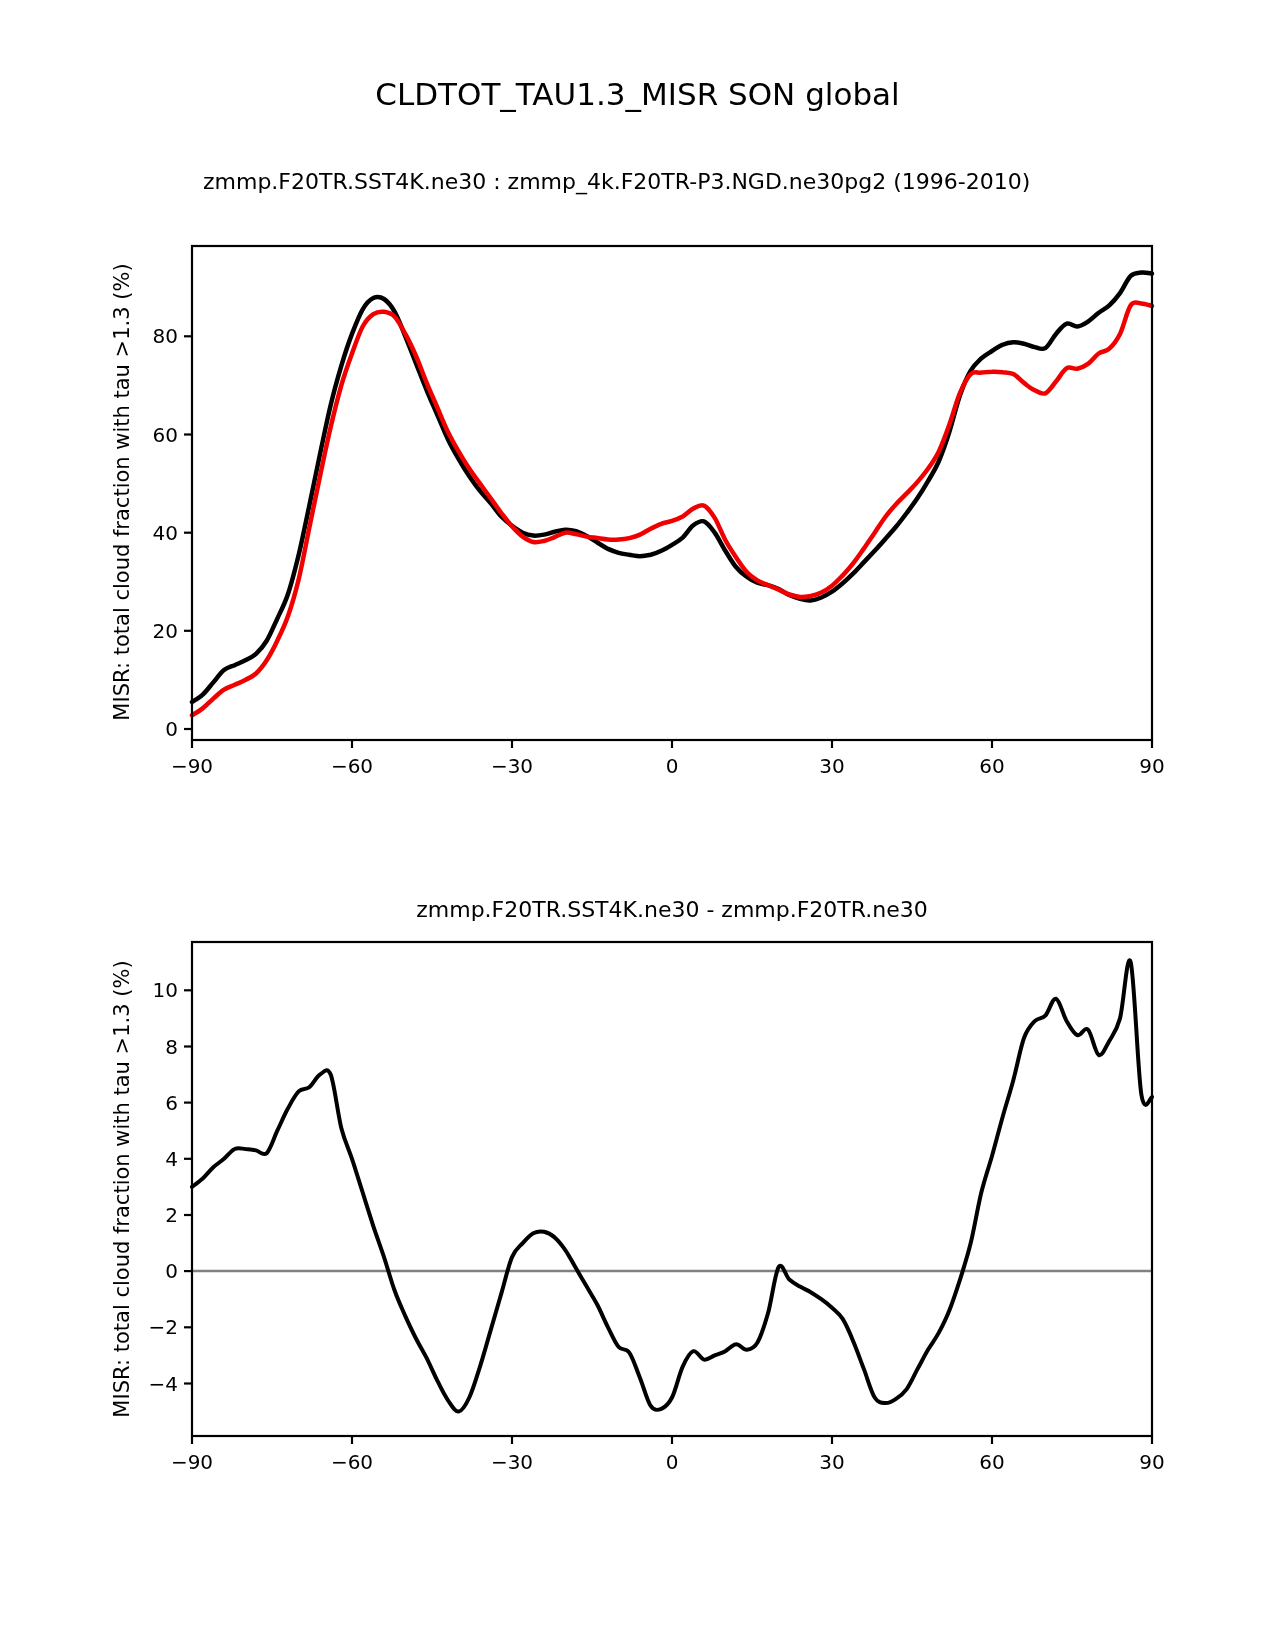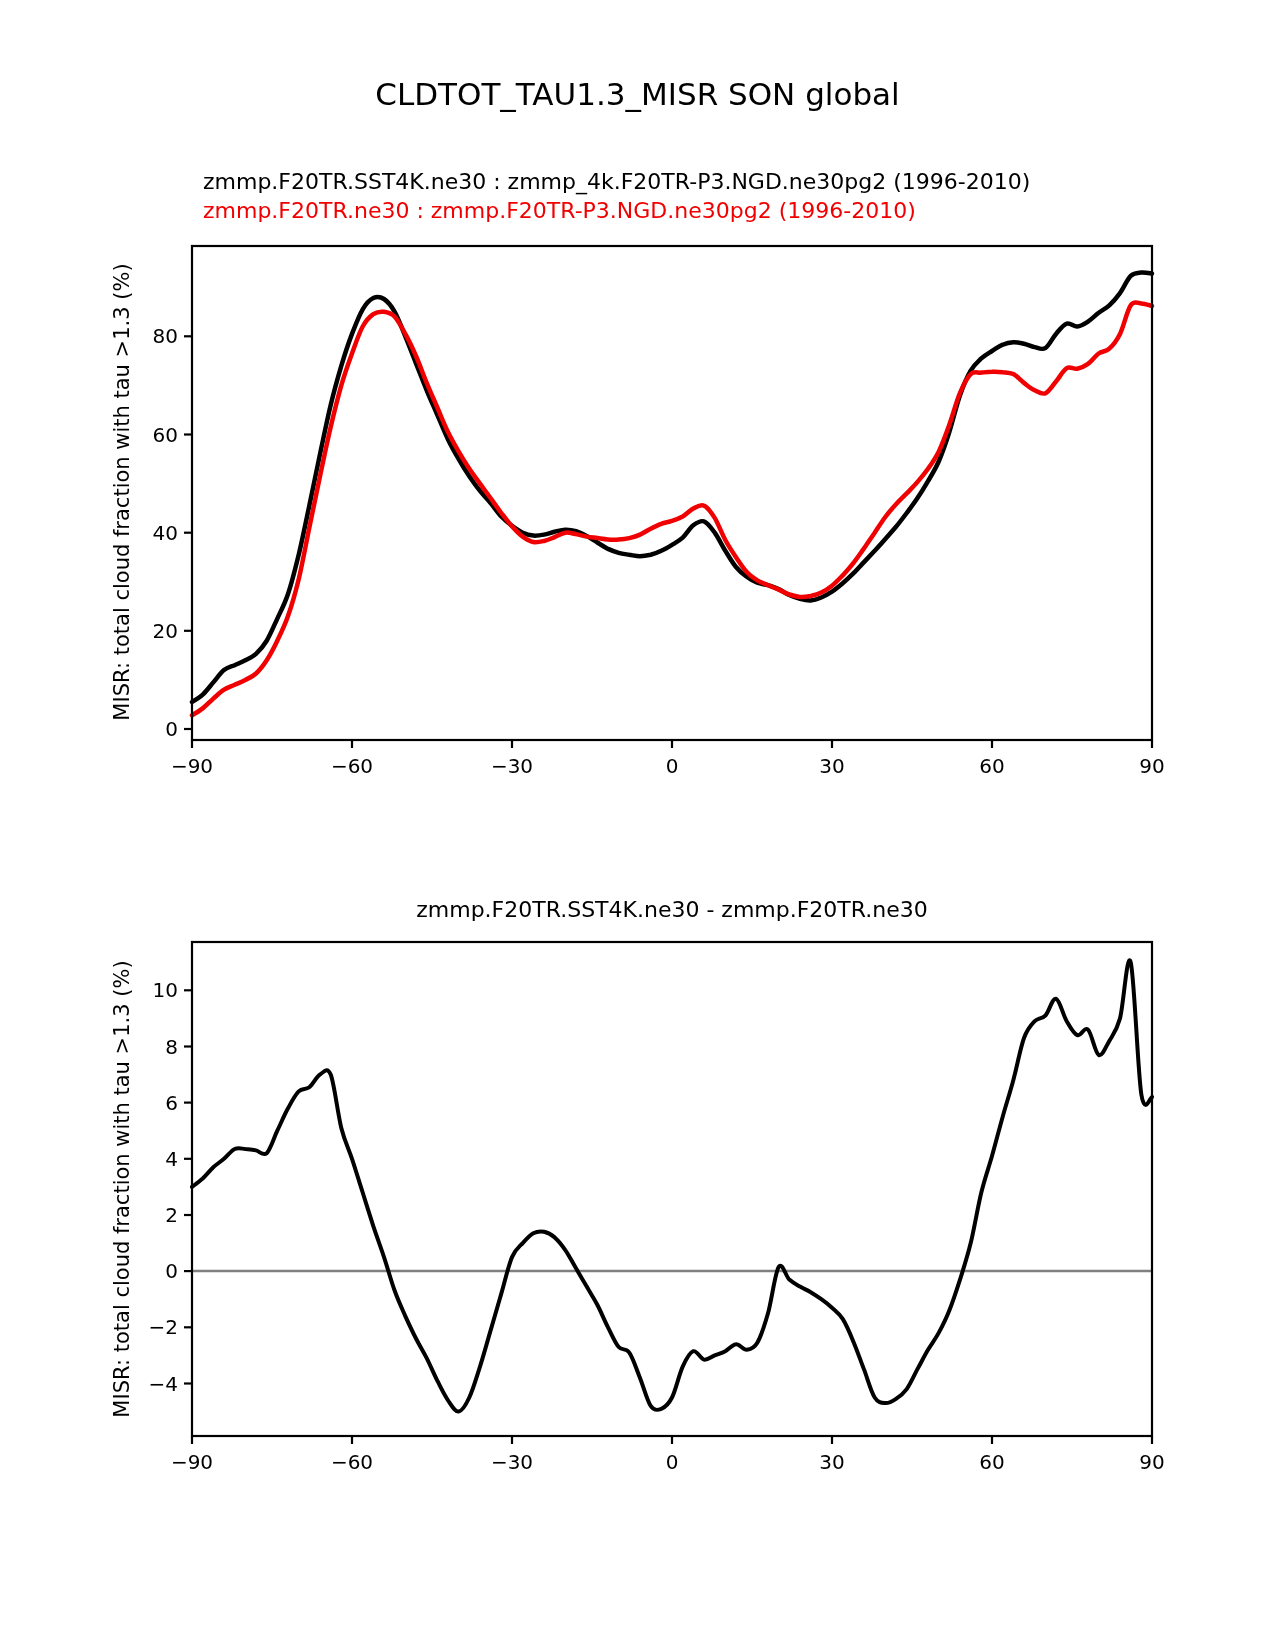--- a/index.html
+++ b/index.html
@@ -15,21 +15,20 @@
   .ylabel-bottom{left:-138px;top:1177px;}
   svg{position:absolute;left:0;top:0;}
   svg text{font-family:"DejaVu Sans",sans-serif;font-size:20px;fill:#000;}
 </style>
 </head>
 <body>
 
 <div class="figure">
   <div class="fig-title">CLDTOT_TAU1.3_MISR SON global</div>
   <div class="legend-line legend-black">zmmp.F20TR.SST4K.ne30 : zmmp_4k.F20TR-P3.NGD.ne30pg2 (1996-2010)</div>
-  <div class="legend-line legend-red" style="color: rgb(240, 0, 0);">zmmp.F20TR.ne30 : zmmp.F20TR-P3.NGD.ne30pg2 (1996-2010)</div>
   <div class="axis-title">zmmp.F20TR.SST4K.ne30 - zmmp.F20TR.ne30</div>
   <div class="ylabel ylabel-top">MISR: total cloud fraction with tau &gt;1.3 (%)</div>
   <div class="ylabel ylabel-bottom">MISR: total cloud fraction with tau &gt;1.3 (%)</div>
   <svg id="plot-svg" width="1275" height="1650" viewBox="0 0 1275 1650">
     <g id="top-chart">
         <path d="M192.0,702.0C193.8,700.8,199.1,697.9,202.7,694.6C206.2,691.4,209.8,686.5,213.3,682.4C216.9,678.3,220.4,673.0,224.0,670.1C227.6,667.2,231.1,666.8,234.7,665.2C238.2,663.6,241.8,662.2,245.3,660.3C248.9,658.4,252.4,657.2,256.0,653.9C259.6,650.6,263.1,646.5,266.7,640.7C270.2,634.8,273.8,626.3,277.3,618.6C280.9,610.8,284.4,604.7,288.0,594.0C291.6,583.4,295.1,569.5,298.7,554.8C302.2,540.0,305.8,522.4,309.3,505.7C312.9,488.9,316.4,470.9,320.0,454.1C323.6,437.4,327.1,419.8,330.7,405.0C334.2,390.3,337.8,377.6,341.3,365.8C344.9,353.9,348.4,343.3,352.0,333.9C355.6,324.5,359.1,315.3,362.7,309.3C366.2,303.3,369.8,299.7,373.3,298.0C376.9,296.3,380.4,296.7,384.0,299.0C387.6,301.3,391.1,305.6,394.7,311.8C398.2,318.0,401.8,327.7,405.3,336.3C408.9,344.9,412.4,354.3,416.0,363.3C419.6,372.3,423.1,381.7,426.7,390.3C430.2,398.9,433.8,406.7,437.3,414.9C440.9,423.0,444.4,432.0,448.0,439.4C451.6,446.8,455.1,452.9,458.7,459.0C462.2,465.2,465.8,470.9,469.3,476.2C472.9,481.5,476.4,486.4,480.0,490.9C483.6,495.4,487.1,499.0,490.7,503.2C494.2,507.5,497.8,512.7,501.3,516.5C504.9,520.2,508.4,523.1,512.0,525.8C515.6,528.5,519.1,531.0,522.7,532.7C526.2,534.3,529.8,535.3,533.3,535.6C536.9,535.9,540.4,535.3,544.0,534.6C547.6,534.0,551.1,532.5,554.7,531.7C558.2,530.9,561.8,529.8,565.3,529.7C568.9,529.6,572.4,530.1,576.0,531.2C579.6,532.3,583.1,534.2,586.7,536.1C590.2,538.0,593.8,540.4,597.3,542.5C600.9,544.6,604.4,547.1,608.0,548.9C611.6,550.6,615.1,551.8,618.7,552.8C622.2,553.8,625.8,554.2,629.3,554.8C632.9,555.3,636.4,556.2,640.0,556.2C643.6,556.2,647.1,555.6,650.7,554.8C654.2,553.9,657.8,552.5,661.3,550.8C664.9,549.2,668.4,547.1,672.0,544.9C675.6,542.7,679.1,540.8,682.7,537.6C686.2,534.3,689.8,528.0,693.3,525.3C696.9,522.6,700.4,520.1,704.0,521.4C707.6,522.6,711.1,527.8,714.7,532.7C718.2,537.6,721.8,545.1,725.3,550.8C728.9,556.5,732.4,562.7,736.0,567.0C739.6,571.4,743.1,574.2,746.7,576.8C750.2,579.5,753.8,581.3,757.3,582.7C760.9,584.1,764.4,584.1,768.0,585.2C771.6,586.2,775.1,587.5,778.7,589.1C782.2,590.7,785.8,593.4,789.3,595.0C792.9,596.6,796.4,598.0,800.0,598.9C803.6,599.8,807.1,600.6,810.7,600.4C814.2,600.2,817.8,598.9,821.3,597.5C824.9,596.0,828.4,593.9,832.0,591.6C835.6,589.2,839.1,586.2,842.7,583.2C846.2,580.2,849.8,576.9,853.3,573.4C856.9,569.9,860.4,565.9,864.0,562.1C867.6,558.3,871.1,554.7,874.7,550.8C878.2,547.0,881.8,543.1,885.3,539.0C888.9,535.0,892.4,531.1,896.0,526.8C899.6,522.4,903.1,517.8,906.7,513.0C910.2,508.3,913.8,503.6,917.3,498.3C920.9,493.0,924.4,487.3,928.0,481.1C931.6,475.0,935.1,469.7,938.7,461.5C942.2,453.3,945.8,443.1,949.3,432.0C952.9,421.0,956.4,405.4,960.0,395.2C963.6,385.0,967.1,376.8,970.7,370.7C974.2,364.5,977.8,361.7,981.3,358.4C984.9,355.1,988.4,353.3,992.0,351.0C995.6,348.8,999.1,346.1,1002.7,344.7C1006.2,343.2,1009.8,342.4,1013.3,342.2C1016.9,342.0,1020.4,342.9,1024.0,343.7C1027.6,344.5,1031.1,346.4,1034.7,347.1C1038.2,347.9,1041.8,350.3,1045.3,348.1C1048.9,345.9,1052.4,338.0,1056.0,333.9C1059.6,329.8,1063.1,324.8,1066.7,323.6C1070.2,322.3,1073.8,326.8,1077.3,326.5C1080.9,326.2,1084.4,323.9,1088.0,321.6C1091.6,319.3,1095.1,315.5,1098.7,312.8C1102.2,310.1,1105.8,308.7,1109.3,305.4C1112.9,302.1,1116.4,298.0,1120.0,293.1C1123.6,288.2,1127.1,279.4,1130.7,275.9C1134.2,272.5,1137.8,272.9,1141.3,272.5C1144.9,272.1,1150.2,273.3,1152.0,273.5" fill="none" stroke="#000000" stroke-width="4.5" stroke-linecap="round"></path>
         <path d="M192.0,715.3C193.8,714.1,199.1,711.2,202.7,708.4C206.2,705.6,209.8,701.7,213.3,698.6C216.9,695.5,220.4,692.0,224.0,689.7C227.6,687.4,231.1,686.5,234.7,684.8C238.2,683.2,241.8,681.8,245.3,679.9C248.9,678.0,252.4,676.8,256.0,673.5C259.6,670.3,263.1,665.8,266.7,660.3C270.2,654.8,273.8,648.0,277.3,640.7C280.9,633.3,284.4,626.3,288.0,616.1C291.6,605.9,295.1,594.0,298.7,579.3C302.2,564.6,305.8,544.9,309.3,527.8C312.9,510.6,316.4,493.0,320.0,476.2C323.6,459.4,327.1,442.3,330.7,427.1C334.2,412.0,337.8,397.7,341.3,385.4C344.9,373.1,348.4,363.3,352.0,353.5C355.6,343.7,359.1,333.0,362.7,326.5C366.2,320.0,369.8,316.7,373.3,314.2C376.9,311.8,380.4,311.4,384.0,311.8C387.6,312.2,391.1,313.0,394.7,316.7C398.2,320.4,401.8,327.3,405.3,333.9C408.9,340.4,412.4,347.8,416.0,356.0C419.6,364.1,423.1,374.4,426.7,382.9C430.2,391.5,433.8,399.3,437.3,407.5C440.9,415.7,444.4,424.7,448.0,432.0C451.6,439.4,455.1,445.5,458.7,451.7C462.2,457.8,465.8,463.5,469.3,468.8C472.9,474.2,476.4,478.7,480.0,483.6C483.6,488.5,487.1,493.4,490.7,498.3C494.2,503.2,497.8,508.4,501.3,513.0C504.9,517.7,508.4,522.4,512.0,526.3C515.6,530.2,519.1,534.0,522.7,536.6C526.2,539.2,529.8,541.3,533.3,542.0C536.9,542.7,540.4,541.8,544.0,541.0C547.6,540.2,551.1,538.5,554.7,537.1C558.2,535.7,561.8,533.2,565.3,532.7C568.9,532.2,572.4,533.5,576.0,534.1C579.6,534.8,583.1,535.9,586.7,536.6C590.2,537.2,593.8,537.6,597.3,538.1C600.9,538.6,604.4,539.3,608.0,539.5C611.6,539.8,615.1,539.8,618.7,539.5C622.2,539.3,625.8,538.9,629.3,538.1C632.9,537.2,636.4,536.2,640.0,534.6C643.6,533.1,647.1,530.5,650.7,528.7C654.2,526.9,657.8,525.1,661.3,523.8C664.9,522.5,668.4,522.1,672.0,520.9C675.6,519.7,679.1,518.5,682.7,516.5C686.2,514.4,689.8,510.4,693.3,508.6C696.9,506.8,700.4,504.1,704.0,505.7C707.6,507.2,711.1,512.2,714.7,517.9C718.2,523.7,721.8,533.5,725.3,540.0C728.9,546.6,732.4,551.9,736.0,557.2C739.6,562.5,743.1,568.1,746.7,571.9C750.2,575.8,753.8,578.1,757.3,580.3C760.9,582.5,764.4,583.6,768.0,585.2C771.6,586.7,775.1,588.0,778.7,589.6C782.2,591.2,785.8,593.3,789.3,594.5C792.9,595.7,796.4,596.7,800.0,597.0C803.6,597.2,807.1,596.7,810.7,596.0C814.2,595.2,817.8,594.3,821.3,592.5C824.9,590.8,828.4,588.5,832.0,585.7C835.6,582.8,839.1,579.1,842.7,575.4C846.2,571.6,849.8,567.6,853.3,563.1C856.9,558.6,860.4,553.4,864.0,548.4C867.6,543.3,871.1,537.9,874.7,532.7C878.2,527.4,881.8,521.7,885.3,517.0C888.9,512.2,892.4,508.1,896.0,504.2C899.6,500.3,903.1,497.1,906.7,493.4C910.2,489.7,913.8,486.2,917.3,482.1C920.9,478.0,924.4,473.9,928.0,468.8C931.6,463.8,935.1,459.0,938.7,451.7C942.2,444.3,945.8,434.5,949.3,424.7C952.9,414.9,956.4,401.2,960.0,392.8C963.6,384.3,967.1,377.5,970.7,374.1C974.2,370.8,977.8,373.1,981.3,372.6C984.9,372.2,988.4,371.7,992.0,371.7C995.6,371.6,999.1,371.7,1002.7,372.2C1006.2,372.6,1009.8,372.3,1013.3,374.1C1016.9,375.9,1020.4,380.2,1024.0,382.9C1027.6,385.6,1031.1,388.6,1034.7,390.3C1038.2,392.0,1041.8,394.7,1045.3,393.3C1048.9,391.8,1052.4,385.6,1056.0,381.5C1059.6,377.3,1063.1,370.4,1066.7,368.2C1070.2,366.1,1073.8,369.5,1077.3,368.7C1080.9,368.0,1084.4,366.3,1088.0,363.8C1091.6,361.3,1095.1,356.0,1098.7,353.5C1102.2,351.0,1105.8,351.9,1109.3,348.6C1112.9,345.3,1116.4,341.1,1120.0,333.9C1123.6,326.7,1127.1,310.5,1130.7,305.4C1134.2,300.3,1137.8,303.3,1141.3,303.4C1144.9,303.5,1150.2,305.5,1152.0,305.9" fill="none" stroke="#f00000" stroke-width="4.5" stroke-linecap="round"></path>
         <rect x="192" y="246" width="960" height="494" fill="none" stroke="#000000" stroke-width="2.2"></rect>
         <line x1="192.0" x2="192.0" y1="740" y2="748" stroke="#000" stroke-width="2.2"></line>
         <text x="192.0" y="758" text-anchor="middle" dominant-baseline="hanging">−90</text>

